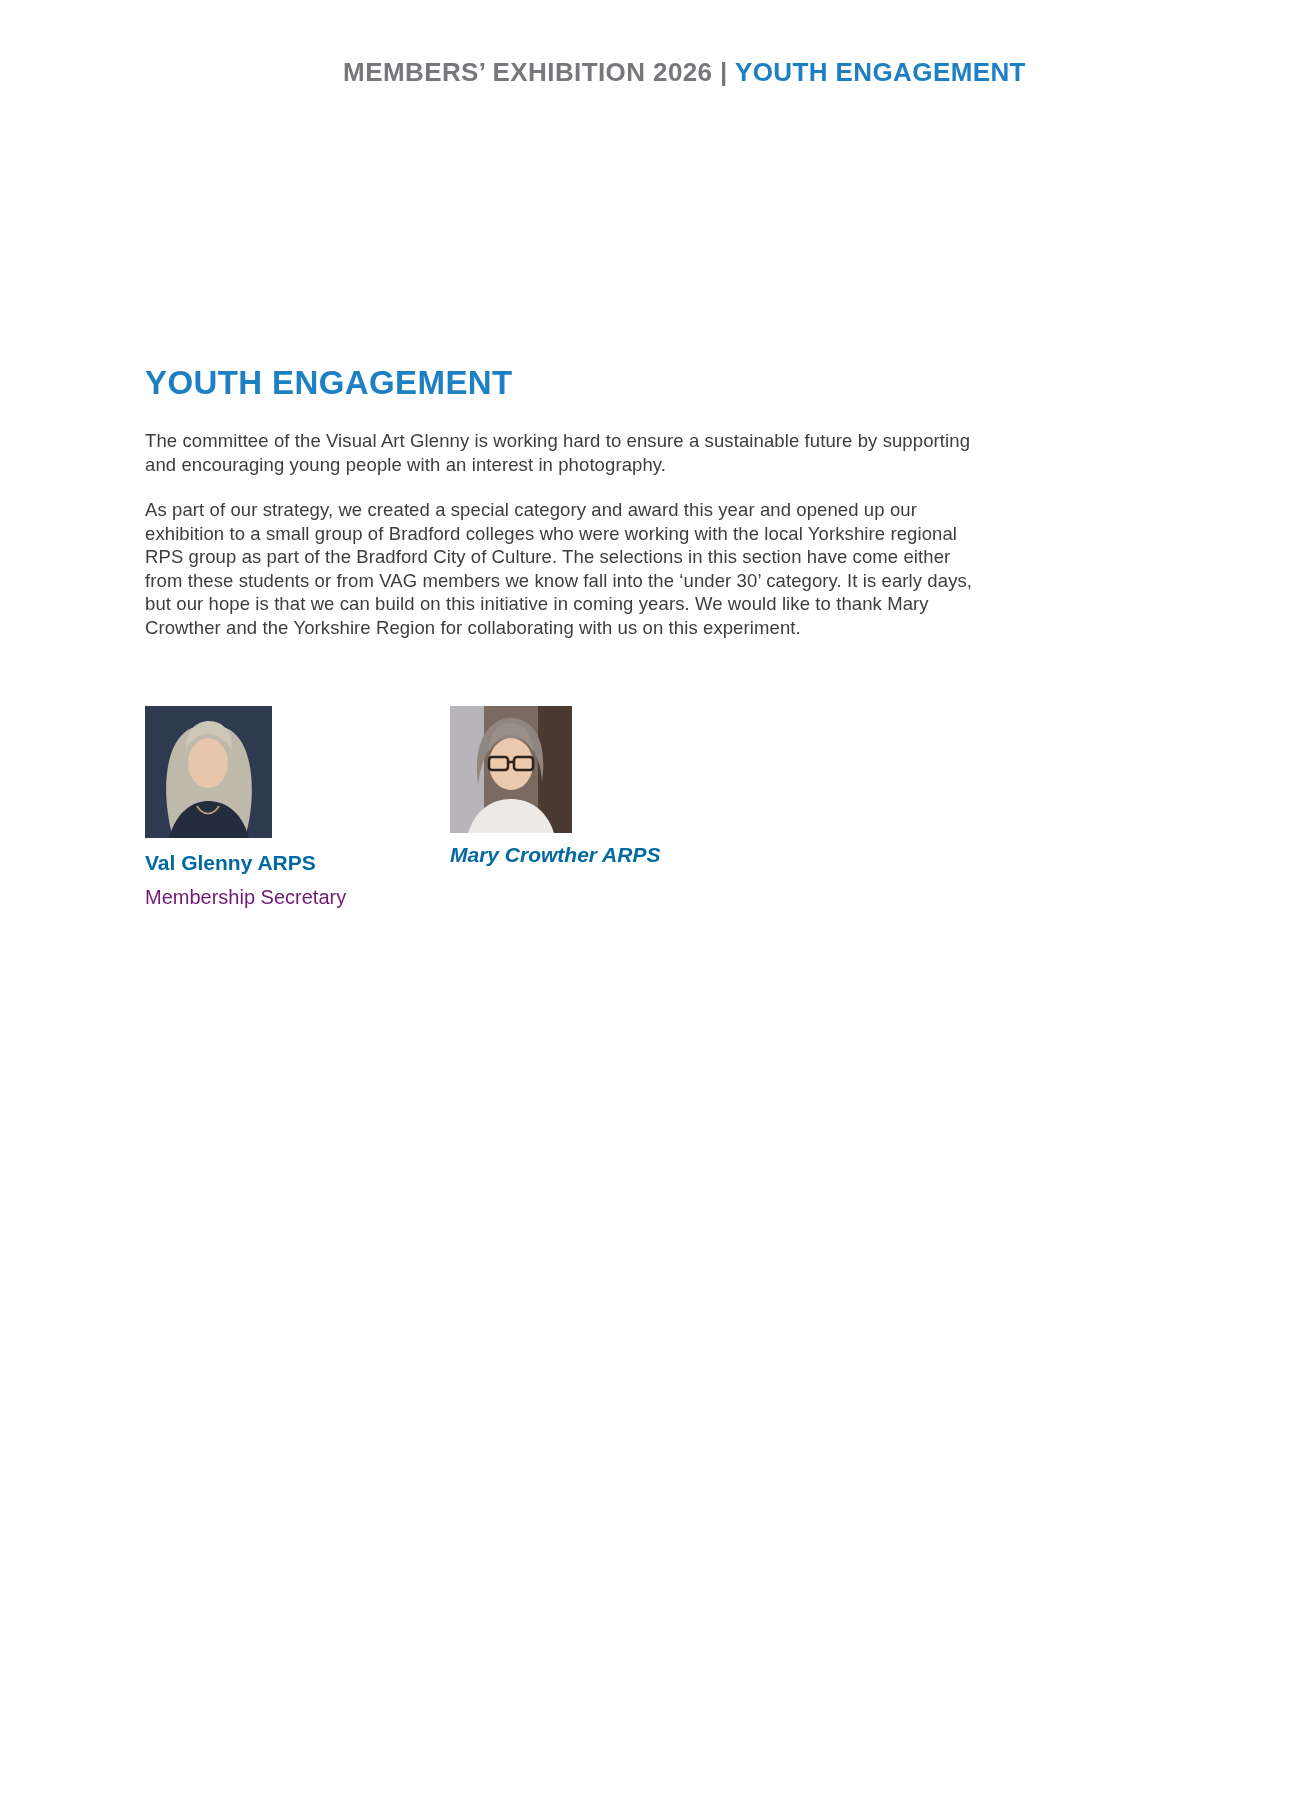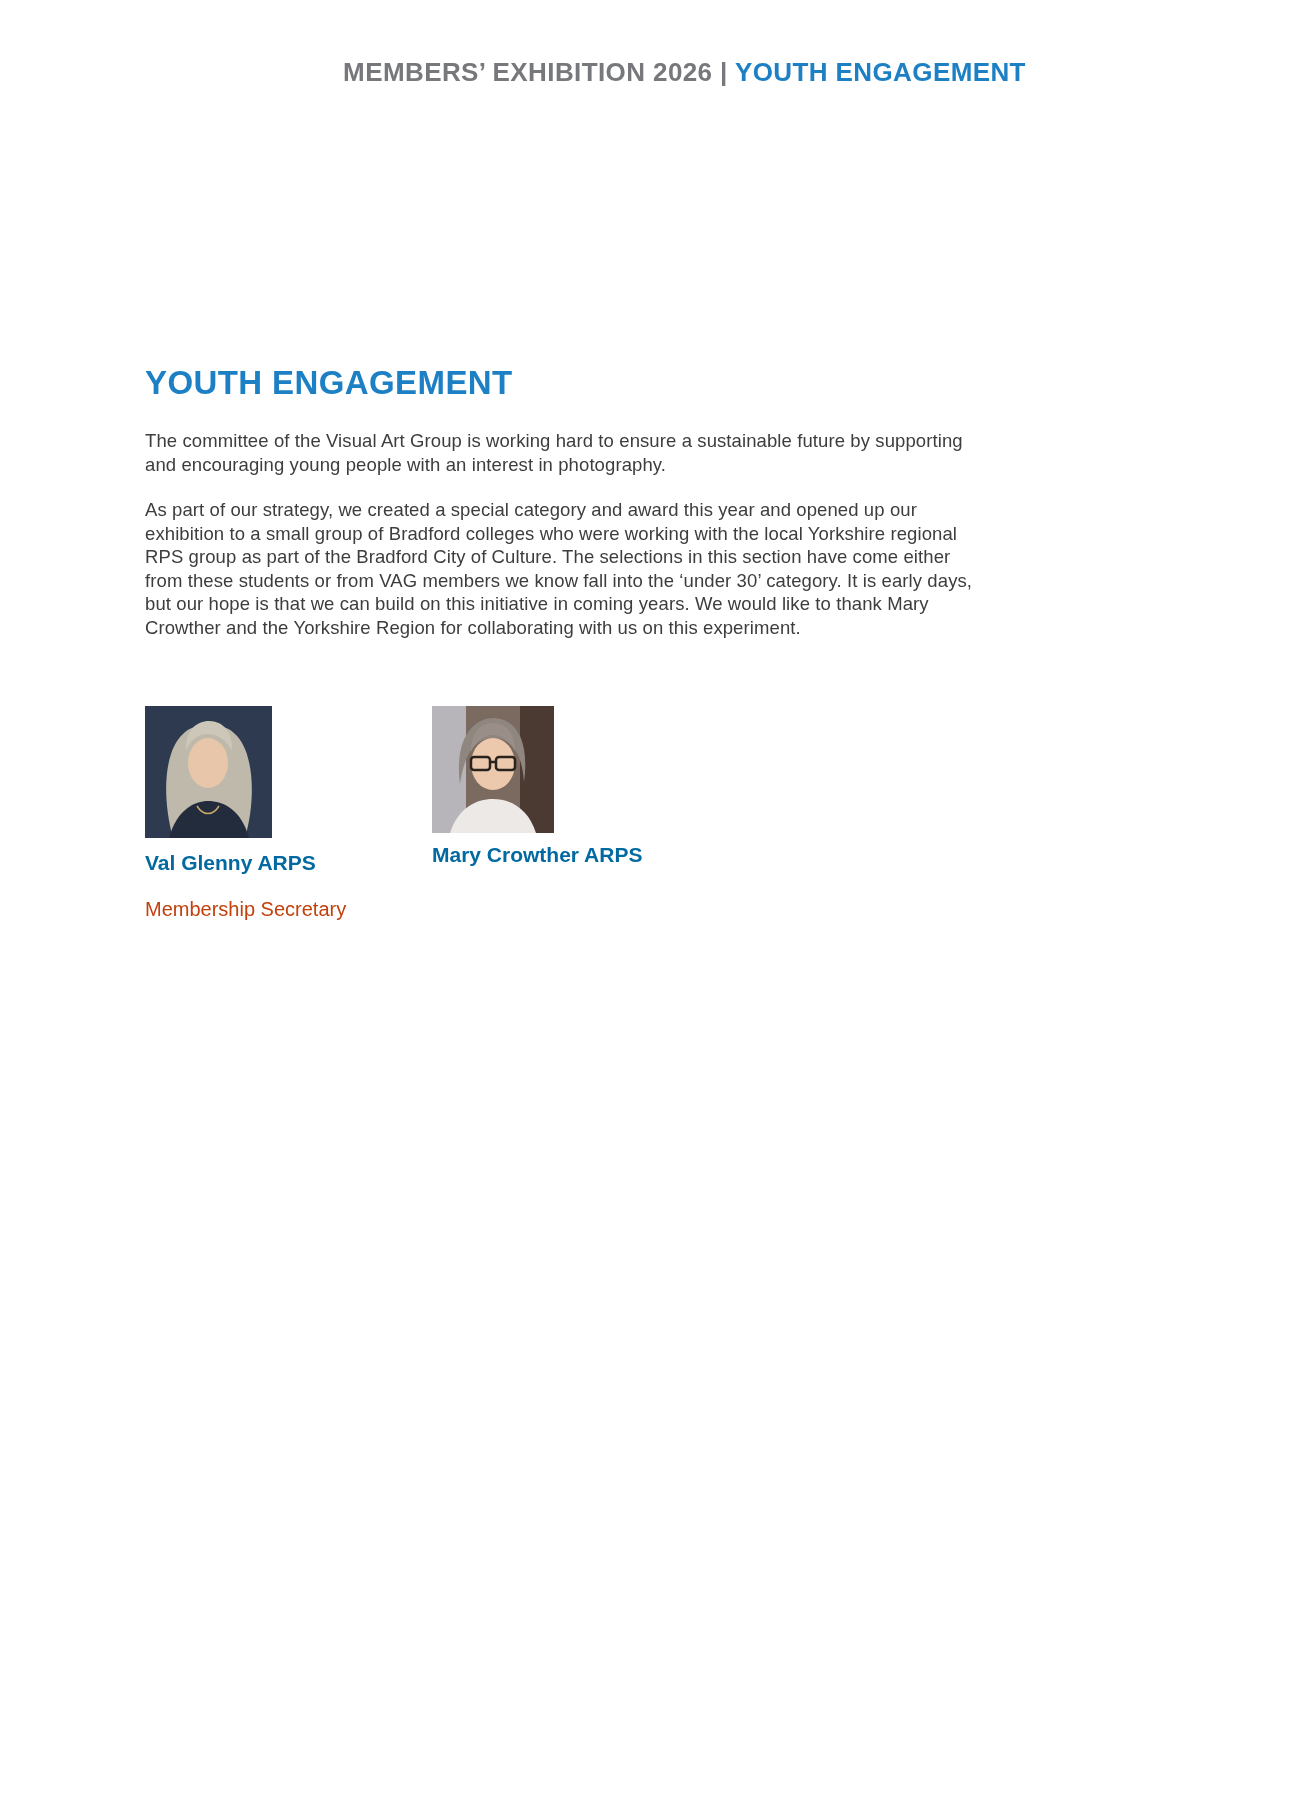--- a/index.html
+++ b/index.html
@@ -50,52 +50,52 @@
     font-size: 18.5px;
     line-height: 23.5px;
     letter-spacing: 0.1px;
     color: #3d3d3d;
   }
   .body-copy p { margin: 0 0 22px 0; }
 
   
   figure { margin: 0; }
   .figure-val  { position: absolute; left: 145px; top: 706px; }
-  .figure-mary { position: absolute; left: 432px; top: 706px; }
+  .figure-mary { position: absolute; left: 450px; top: 706px; font-style: italic; }
   .photo { display: block; }
   .photo-val  { width: 127px; height: 132px; }
   .photo-mary { width: 122px; height: 127px; }
   .person-name {
     margin-top: 13px;
     font-size: 21px;
     font-weight: 700;
     color: #0369a1;
     white-space: nowrap;
   }
   .figure-mary .person-name { margin-top: 10px; }
   .person-role {
-    margin-top: 23px;
+    margin-top: 11px;
     font-size: 20px;
-    color: #c2410c;
+    color: #701a75;
     white-space: nowrap;
   }
 </style>
 </head>
 <body>
 
 <div class="page">
 
   <header class="page-header">
     <span class="header-prefix">MEMBERS’ EXHIBITION 2026 | </span><span class="header-highlight">YOUTH ENGAGEMENT</span>
   </header>
 
   <h1 class="page-title">YOUTH ENGAGEMENT</h1>
 
   <div class="body-copy">
-    <p>The committee of the Visual Art Group is working hard to ensure a sustainable future by supporting and encouraging young people with an interest in photography.</p>
+    <p>The committee of the Visual Art Glenny is working hard to ensure a sustainable future by supporting and encouraging young people with an interest in photography.</p>
     <p>As part of our strategy, we created a special category and award this year and opened up our exhibition to a small group of Bradford colleges who were working with the local Yorkshire regional RPS group as part of the Bradford City of Culture. The selections in this section have come either from these students or from VAG members we know fall into the ‘under 30’ category. It is early days, but our hope is that we can build on this initiative in coming years.  We would like to thank Mary Crowther and the Yorkshire Region for collaborating with us on this experiment.</p>
   </div>
 
   <figure class="figure-val">
     <span class="photo photo-val">
       <svg width="127" height="132" viewBox="0 0 127 132" xmlns="http://www.w3.org/2000/svg">
         <rect width="127" height="132" fill="#2d3a50"></rect>
         <path d="M28 132 C16 88 20 44 38 28 C48 16 80 16 90 28 C108 44 112 90 100 132 Z" fill="#bfb9ac"></path>
         <ellipse cx="63" cy="57" rx="20" ry="25" fill="#e7c6a9"></ellipse>
         <path d="M41 44 C40 24 52 15 64 15 C78 15 88 26 87 44 C80 33 72 28 63 28 C52 28 45 35 41 44 Z" fill="#cdc7ba"></path>

